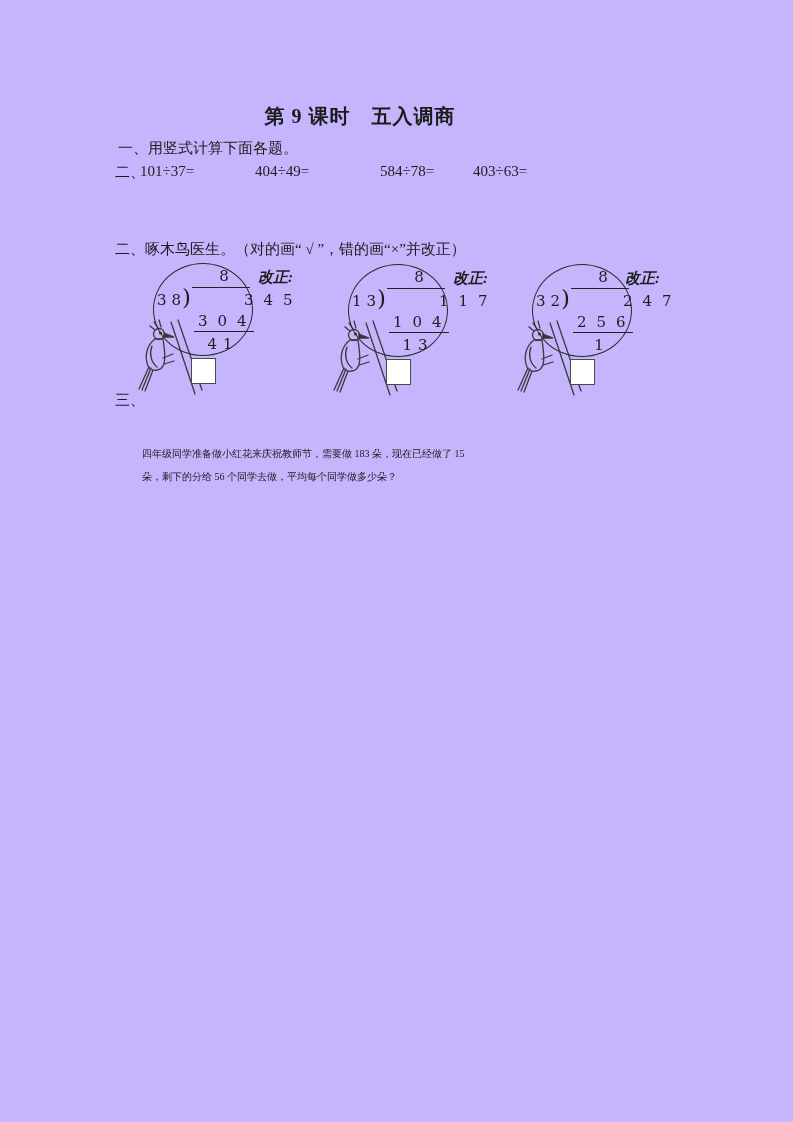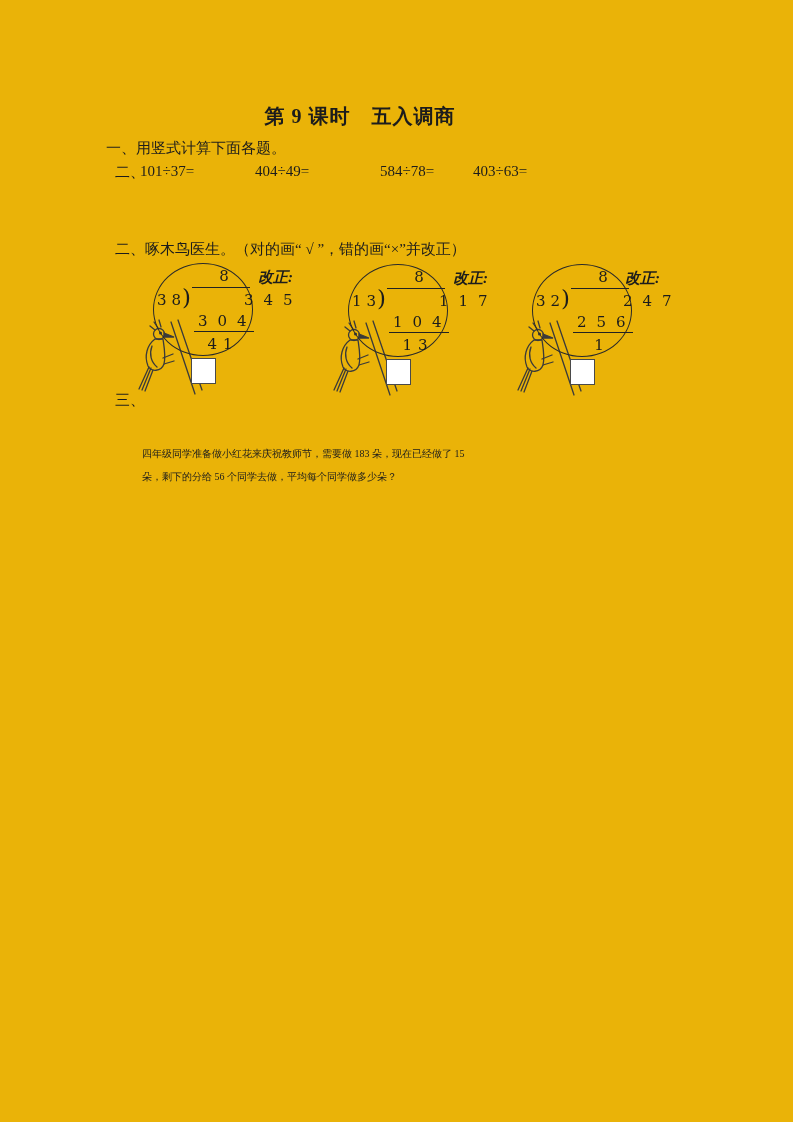--- a/index.html
+++ b/index.html
@@ -1,27 +1,27 @@
 <!DOCTYPE html>
 <html><head>
 <meta charset="utf-8">
 <style>
   * { margin:0; padding:0; box-sizing:border-box; }
   html,body { background:#e8e8e8; }
   .page {
     position:relative; width:793px; height:1122px; margin:0 auto;
-    background:#eab308; color:#1c1c1c; overflow:hidden;
+    background:#c4b5fd; color:#1c1c1c; overflow:hidden;
     font-family:"Liberation Serif","DejaVu Serif",serif;
   }
   .title {
     position:absolute; top:103px; left:0; width:720px;
     text-align:center; font-size:20px; font-weight:bold; letter-spacing:1px;
   }
   .line { position:absolute; font-size:15px; white-space:nowrap; }
-  .sec1 { left:106px; top:139px; }
+  .sec1 { left:118px; top:139px; }
   .probrow span { position:absolute; top:163px; font-size:15px; white-space:nowrap; }
   .plabel { left:115px; }
   .p0 { left:140px;text-align:center; } .p1 { left:255px; } .p2 { left:380px; } .p3 { left:473px; }
   .sec2head { left:115px; top:240px; }
 
   
   .group { position:absolute; width:210px; height:135px; }
   .g1 { left:131px; top:263px; }
   .g2 { left:326px; top:264px; }
   .g3 { left:510px; top:264px; }

